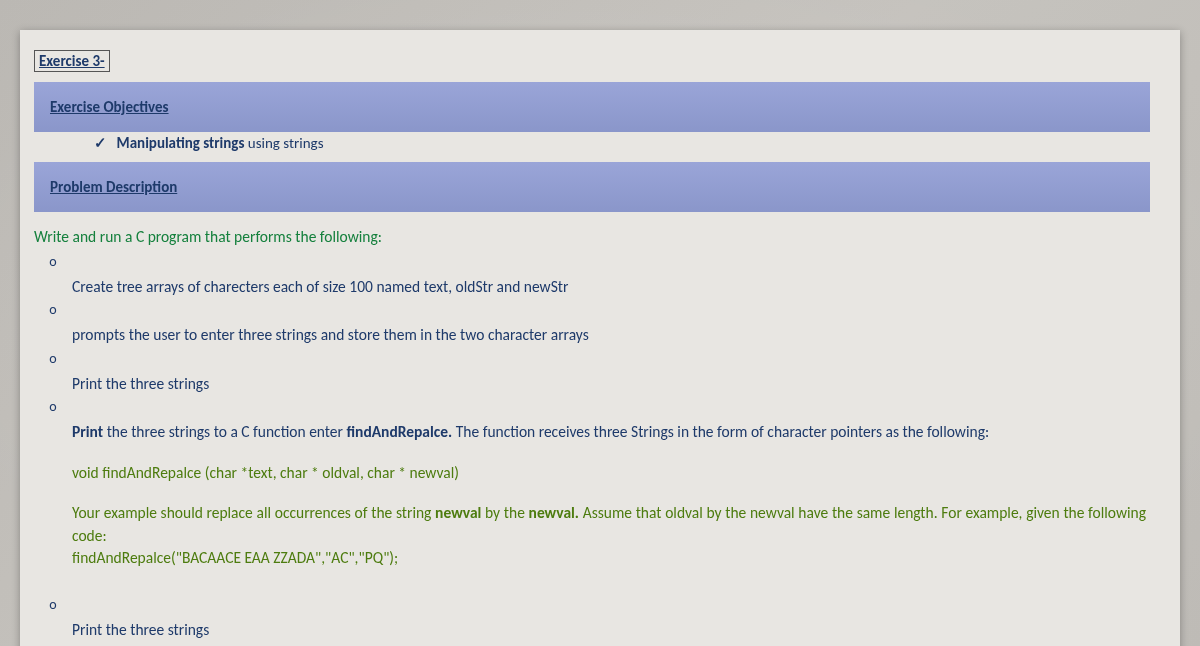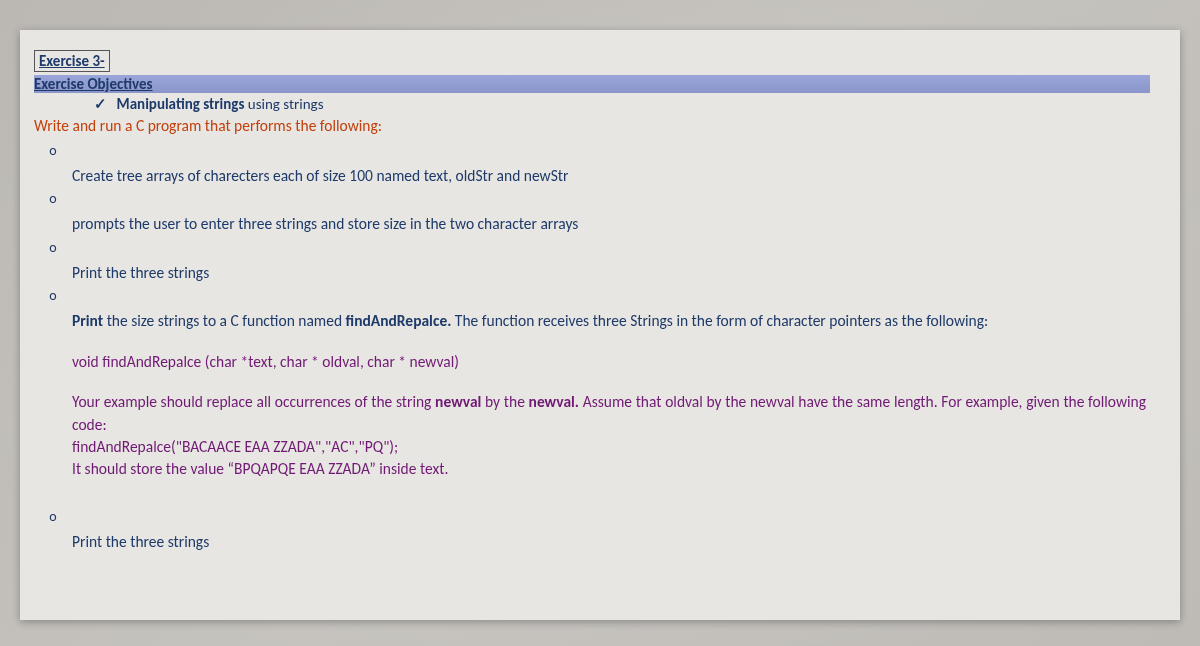--- a/index.html
+++ b/index.html
@@ -33,45 +33,45 @@
       display: inline-block;
       border: 1px solid #555;
       padding: 1px 4px;
       font-weight: bold;
       font-size: 15px;
       text-decoration: underline;
       color: #1e3a6a;
     }
     .section-header {
       background: linear-gradient(to bottom, #9aa5d8 0%, #8a96ca 100%);
-      padding: 0;
+      padding: 16px;
       font-weight: bold;
       font-size: 15px;
       text-decoration: underline;
       color: #1e3a6a;
-      margin-top: 3px;
+      margin-top: 10px;
     }
     .objective-row {
       display: flex;
       align-items: flex-start;
       font-size: 15px;
       margin-top: 2px;
       padding-left: 60px;
     }
     .check {
       margin-right: 10px;
       color: #1e3a6a;
       font-weight: bold;
     }
     .obj-text .bold { font-weight: bold; margin-top: 33px; }
     .body-text {
       font-size: 15.5px;
-      color: #c2410c;
+      color: #15803d;
       line-height: 1.4;
-      margin-top: 2px;
+      margin-top: 14px;
     }
     .bullet-list {
       margin-top: 2px;
     }
     .bullet-row {
       display: flex;
       align-items: flex-start;
       font-size: 15.5px;
       color: #1e3a6a;
       line-height: 1.45;
@@ -87,21 +87,21 @@
     .bullet-content {
       flex: 1;
       padding-right: 4px;
       margin-top: 26px;
     }
     .bold { font-weight: bold; }
     .indent-block {
       margin-left: 38px;
       padding-right: 4px;
       font-size: 15.5px;
-      color: #701a75;
+      color: #4d7c0f;
       line-height: 1.45;
       text-align: justify;
     }
     .spacer { height: 18px; }
     .spacer-lg { height: 24px; }
   </style>
 </head>
 <body>
 
 <div class="page">
@@ -110,60 +110,60 @@
 
   <div class="section-header">Exercise Objectives</div>
 
   <div class="objective-row">
     <span class="check">✓</span>
     <span class="obj-text">
       <span class="bold">Manipulating strings </span><span>using strings</span>
     </span>
   </div>
 
+  <div class="section-header">Problem Description</div>
 
   <div class="body-text">Write and run a C program that performs the following:</div>
 
   <div class="bullet-list">
 
     <div class="bullet-row">
       <span class="bullet-mark">o</span>
       <span class="bullet-content">Create tree arrays of charecters each of size 100 named text, oldStr and newStr</span>
     </div>
 
     <div class="bullet-row">
       <span class="bullet-mark">o</span>
-      <span class="bullet-content">prompts the user to enter three strings and store size in the two character arrays</span>
+      <span class="bullet-content">prompts the user to enter three strings and store them in the two character arrays</span>
     </div>
 
     <div class="bullet-row">
       <span class="bullet-mark">o</span>
       <span class="bullet-content">Print the three strings</span>
     </div>
 
     <div class="bullet-row">
       <span class="bullet-mark">o</span>
       <span class="bullet-content">
-        <span class="bold">Print</span><span> the size strings to a C function named </span><span class="bold">findAndRepalce.</span><span> The function receives three Strings in the form of character pointers as the following:</span>
+        <span class="bold">Print</span><span> the three strings to a C function enter </span><span class="bold">findAndRepalce.</span><span> The function receives three Strings in the form of character pointers as the following:</span>
       </span>
     </div>
 
     <div class="spacer"></div>
 
     <div class="indent-block">void findAndRepalce (char *text, char * oldval, char * newval)</div>
 
     <div class="spacer"></div>
 
     <div class="indent-block">
       <span>Your example should replace all occurrences of the string </span><span class="bold">newval</span><span> by the </span><span class="bold">newval.</span><span> Assume that oldval by the newval have  the same length. For example, given the following code:</span>
     </div>
 
     <div class="indent-block">findAndRepalce("BACAACE EAA ZZADA","AC","PQ");</div>
 
-    <div class="indent-block">It should store the value “BPQAPQE EAA ZZADA” inside text.</div>
 
     <div class="spacer-lg"></div>
 
     <div class="bullet-row">
       <span class="bullet-mark">o</span>
       <span class="bullet-content">Print the three strings</span>
     </div>
 
   </div>
 

